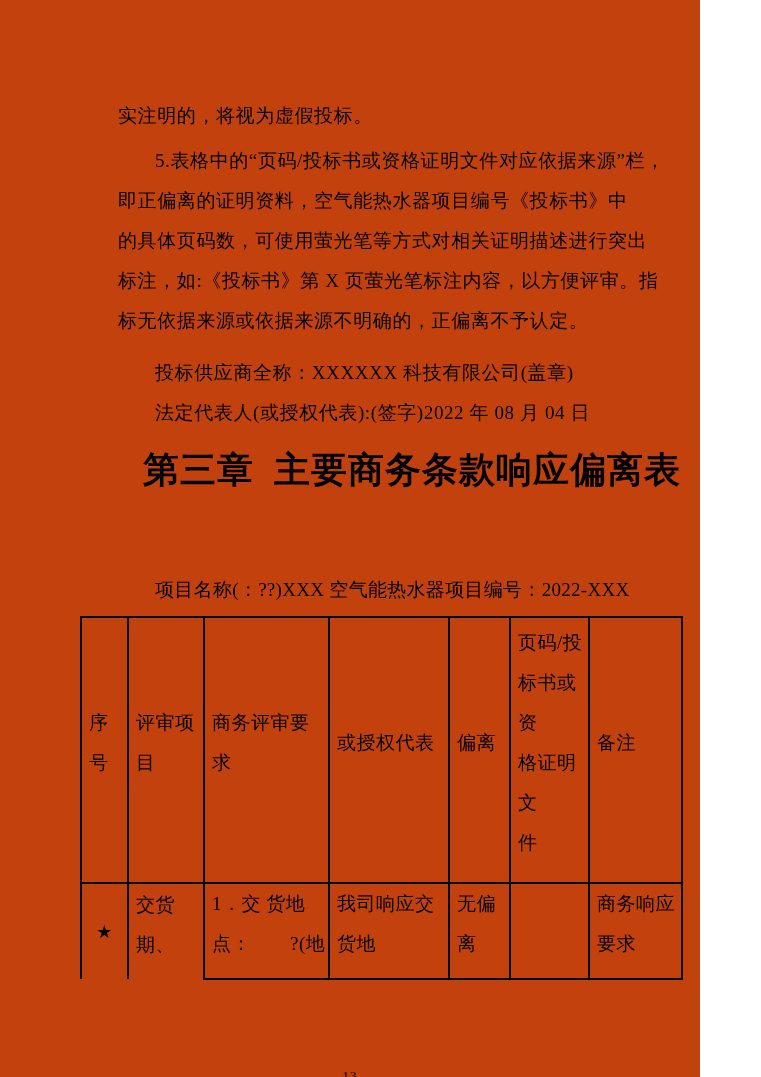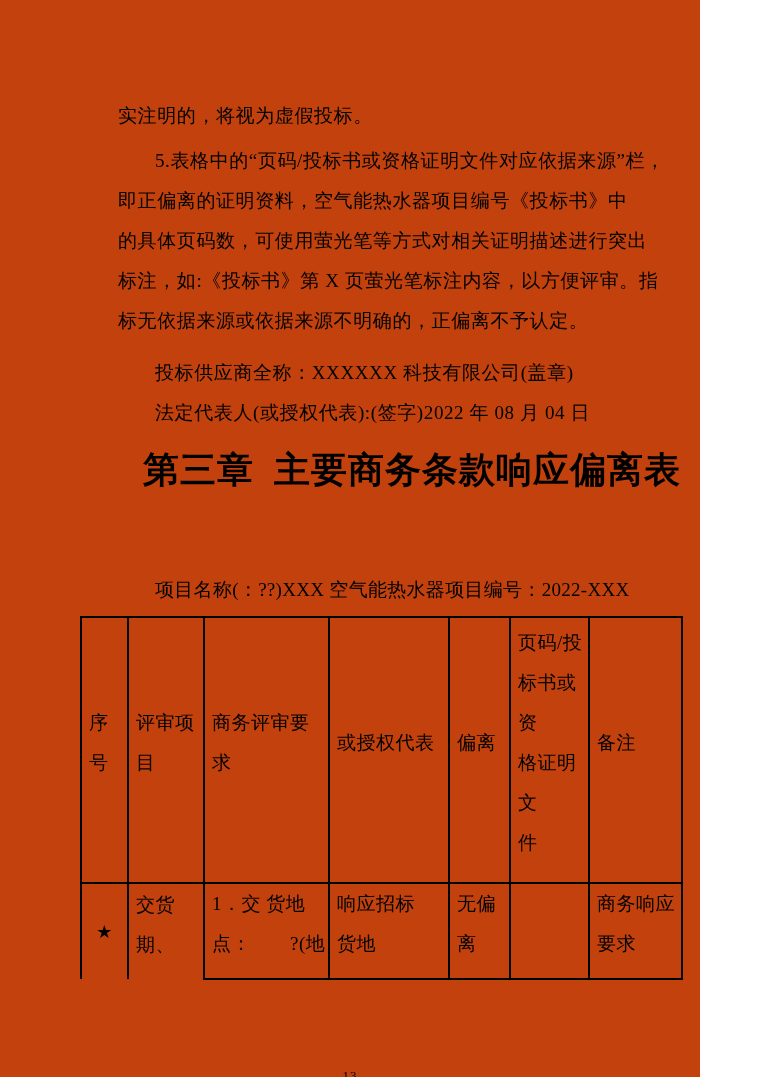--- a/index.html
+++ b/index.html
@@ -144,21 +144,21 @@
 文
 件</th>
         <th>备注</th>
       </tr>
       <tr class="data-row">
         <td class="cell-star open-bottom">★</td>
         <td class="open-bottom">交货
 期、</td>
         <td>1．交 货地
 点：　　?(地</td>
-        <td>响应招标
+        <td>我司响应交
 货地</td>
         <td>无偏
 离</td>
         <td></td>
         <td>商务响应
 要求</td>
       </tr>
     </tbody>
   </table>
 

